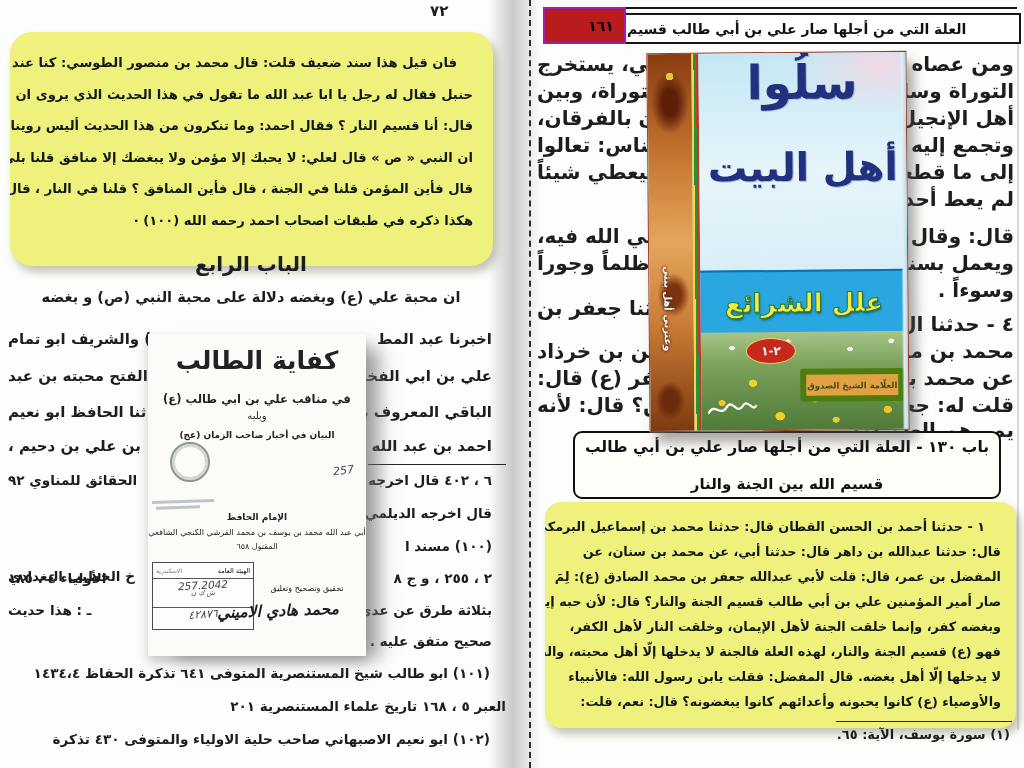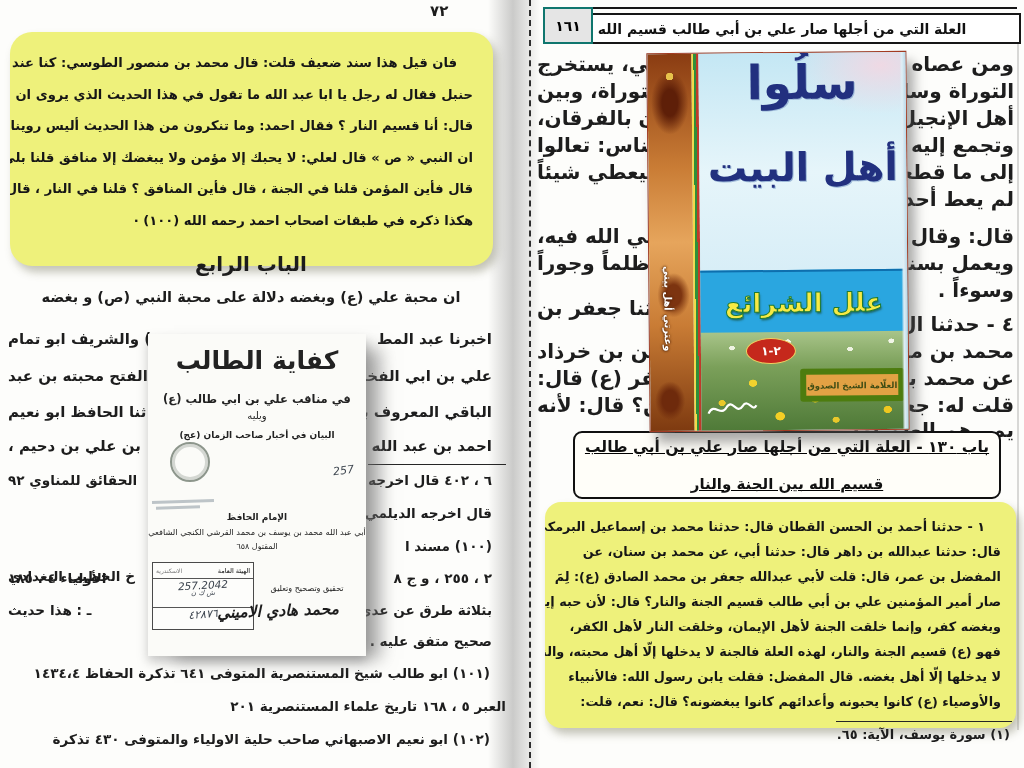--- a/index.html
+++ b/index.html
@@ -23,25 +23,25 @@
   .indent{text-indent:16px;}
   
   .gutter{left:488px;top:0;width:52px;height:768px;
           background:linear-gradient(to right,rgba(120,120,120,0),rgba(120,120,120,.38) 48%,rgba(120,120,120,0));}
   .dashline{left:529px;top:0;height:768px;width:0;border-left:2px dashed #2e2e2e;}
   
   .hdr-topline{left:543px;top:7px;width:474px;height:0;border-top:2px solid #161616;}
   .hdr-main{left:543px;top:13px;width:474px;height:27px;border:2px solid #161616;background:#fff;
             display:flex;align-items:center;justify-content:center;}
   .hdr-title{font-weight:bold;font-size:14px;direction:rtl;color:#111;}
-  .hdr-num{left:543px;top:7px;width:46px;height:33px;border:2px solid #0f766e;background:#e5e5e5;
-           display:flex;align-items:center;justify-content:center;font-weight:bold;font-size:14px;z-index:3;}
+  .hdr-num{left:543px;top:7px;width:46px;height:33px;border:2px solid #a21caf;background:#b91c1c;
+           display:flex;align-items:center;justify-content:center;font-weight:bold;font-size:14px;z-index:3;padding-left:33px;}
   
   .capbox{left:573px;top:431px;width:424px;height:64px;background:#fffef9;border:2.5px solid #101010;
-          border-radius:9px;z-index:4;display:flex;flex-direction:column;justify-content:center;gap:19px;text-decoration:underline;}
+          border-radius:9px;z-index:4;display:flex;flex-direction:column;justify-content:center;gap:19px;}
   .capbox div{direction:rtl;text-align:center;font-weight:bold;color:#111;}
   
   .kifaya{left:148px;top:334px;width:218px;height:322px;background:#fbfbf8;z-index:6;
           box-shadow:20px 9px 16px -6px rgba(110,110,110,.6),0 6px 10px rgba(120,120,120,.4);}
   .kifaya .c{position:absolute;left:0;width:100%;text-align:center;direction:rtl;color:#222;}
   .seal{position:absolute;left:22px;top:108px;width:36px;height:36px;border:2px solid #8d968c;
         border-radius:50%;box-shadow:inset 0 0 0 3px rgba(141,150,140,.35);}
   .stampbar{position:absolute;height:3px;background:#bdc4c8;transform:rotate(-2deg);}
   .libbox{position:absolute;left:4px;top:228px;width:100px;height:66px;border:1.3px solid #4a4a4a;background:#fdfdfb;}
   .libbox .r1{height:15px;border-bottom:1px solid #555;display:flex;justify-content:space-between;

